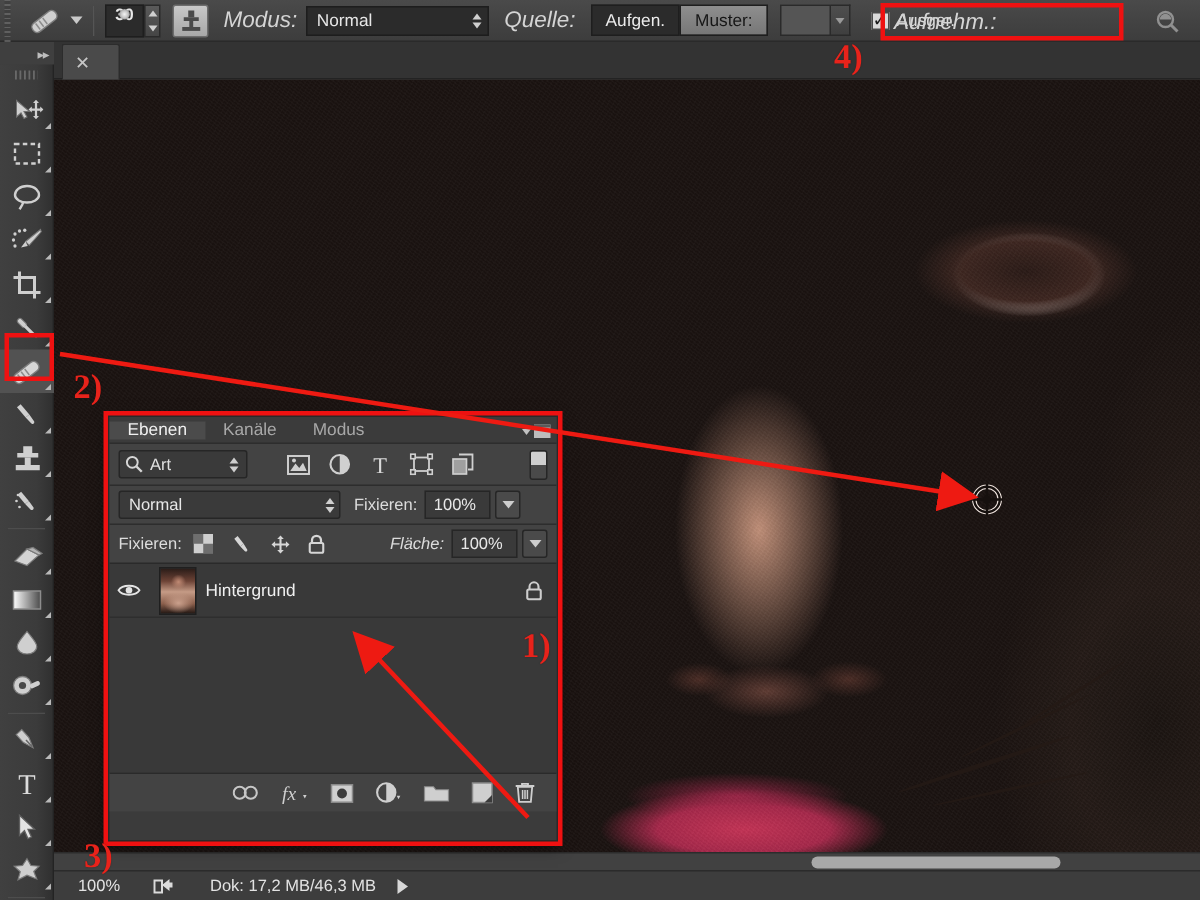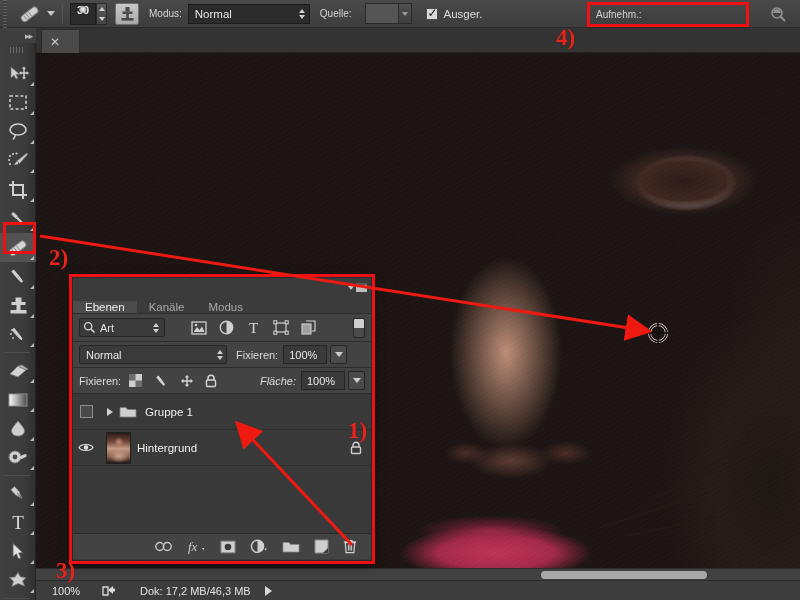--- a/index.html
+++ b/index.html
@@ -75,21 +75,21 @@
   }
   .spin-stack i.up { border-bottom: 4px solid #d0d0d0; }
   .spin-stack i.dn { border-top: 4px solid #d0d0d0; }
   .airbrush-btn {
     width: 24px; height: 22px; margin-left: 8px;
     background: linear-gradient(to bottom,#c8c8c8,#a8a8a8);
     border: 1px solid #6d6d6d; border-radius: 2px;
     display: flex; align-items: center; justify-content: center;
   }
   .ob-label {
-    color: #d4d4d4; font-size: 10px; margin: 0 6px 0 10px; white-space: nowrap;
+    color: #d4d4d4; font-size: 15px; margin: 0 6px 0 10px; white-space: nowrap; font-style: italic;
   }
   .ob-select {
     height: 20px; background: #2b2b2b;
     border: 1px solid #1d1d1d;
     color: #e6e6e6; font-size: 11.5px;
     display: flex; align-items: center; justify-content: space-between;
     padding: 0 4px 0 6px;
   }
   .sel-arrows {
     display: flex; flex-direction: column; align-items: center; gap: 2px; margin-left: 8px;
@@ -284,22 +284,22 @@
     border: 1px solid #2a2a2a;
     box-shadow: 0 3px 10px rgba(0,0,0,.55);
   }
   #layers-red-box {
     position: absolute; left: 69px; top: 274px;
     width: 306px; height: 290px;
     border: 3px solid #ef1111;
     pointer-events: none;
   }
   #lp-tabs {
-    height: 36px; background: #3b3b3b;
-    display: flex; align-items: flex-end;
+    height: 18px; background: #3b3b3b;
+    display: flex; align-items: center;
     border-bottom: 1px solid #2d2d2d;
     position: relative;
   }
   .lp-tab {
     padding: 0 12px; font-size: 11.5px;
     display: flex; align-items: center;
     color: #a8a8a8;
   }
   .lp-tab.active {
     background: #4b4b4b; color: #f0f0f0;
@@ -486,20 +486,24 @@
     <span class="ob-label">Modus:</span>
     <div class="ob-select" style="width:122px;">
       <span>Normal</span>
       <span class="sel-arrows">
           <i class="u"></i>
           <i class="d"></i>
         </span>
     </div>
 
     <span class="ob-label">Quelle:</span>
+    <div class="seg-group">
+      <div class="seg-btn on">Aufgen.</div>
+      <div class="seg-btn off">Muster:</div>
+    </div>
 
     <div class="pattern-chip"></div>
     <div class="pattern-caret">
       <span style="width:0;height:0;border-left:3px solid transparent;border-right:3px solid transparent;border-top:4px solid #9a9a9a;"></span>
     </div>
 
     <div class="chk-row">
       <span class="chk-box"></span>
       <span class="chk-label">Ausger.</span>
     </div>
@@ -828,34 +832,20 @@
       </div>
       <span class="lp-lbl" style="margin-left:auto;font-style:italic;">Fläche:</span>
       <div class="num-field">100%</div>
       <div class="num-caret">
           <i></i>
         </div>
     </div>
 
     <div id="lp-list">
 
-      <div class="layer-row">
-        <div class="eye-cell">
-          <span style="display:block;width:13px;height:13px;border:1px solid #8d8d8d;background:#4a4a4a;"></span>
-        </div>
-        <div style="display:flex;align-items:center;margin-left:8px;">
-          <span class="group-arrow"></span>
-          <span style="margin-right:8px;">
-            <svg width="18" height="14" viewBox="0 0 18 14">
-              <path d="M1 2.5 h6 l1.6 2 h8.4 V12 H1 Z" fill="#cfcfcf" stroke="#7d7d7d" stroke-width=".8"></path>
-            </svg>
-          </span>
-          <span class="layer-name">Gruppe 1</span>
-        </div>
-      </div>
 
 
       <div class="layer-row">
         <div class="eye-cell">
           <svg width="16" height="11" viewBox="0 0 16 11">
             <path d="M1 5.5 C3.5 1.5 12.5 1.5 15 5.5 C12.5 9.5 3.5 9.5 1 5.5 Z" fill="none" stroke="#e4e4e4" stroke-width="1.2"></path>
             <circle cx="8" cy="5.5" r="2.2" fill="#e4e4e4"></circle>
           </svg>
         </div>
         <div class="thumb-cell">

